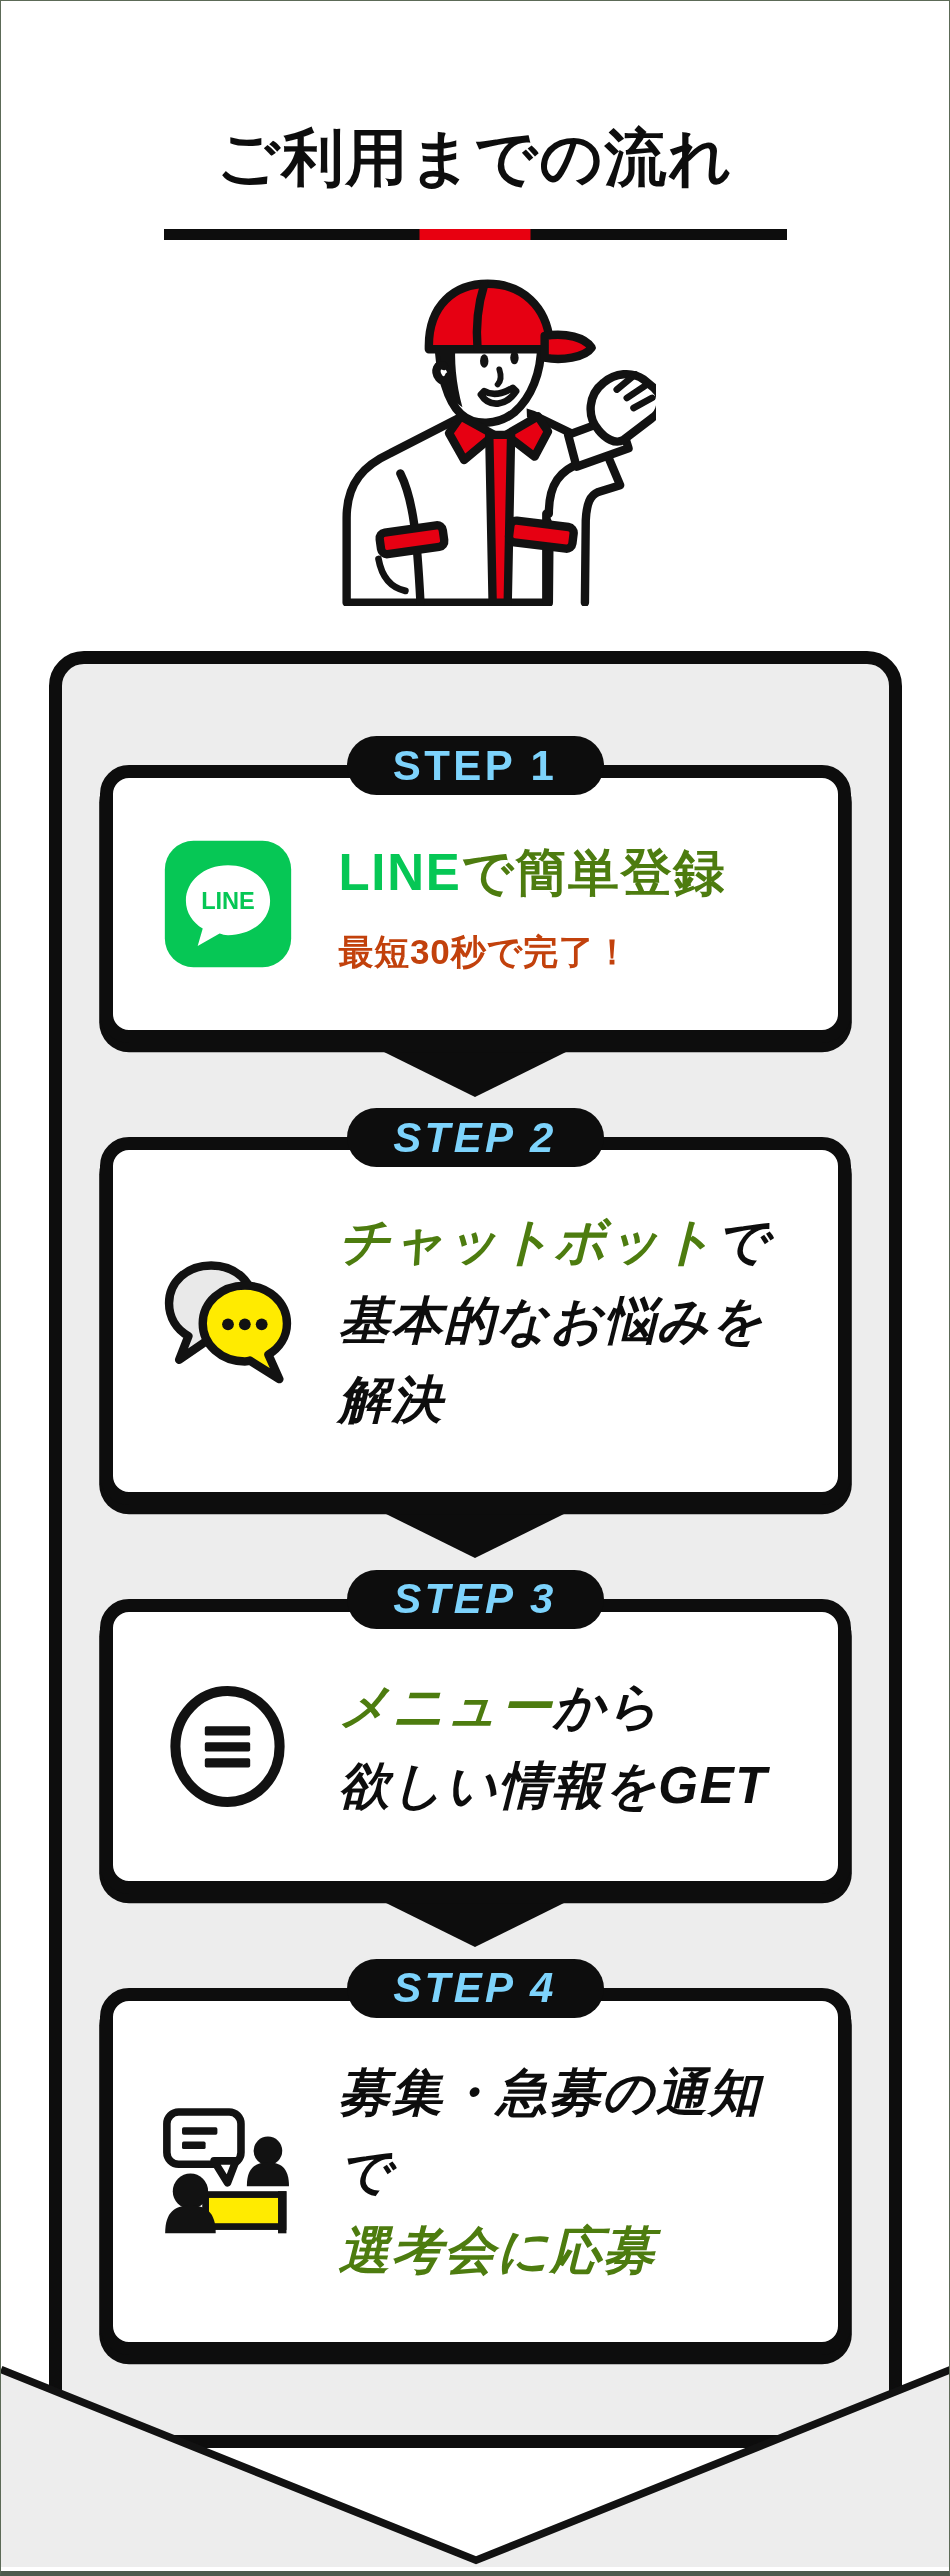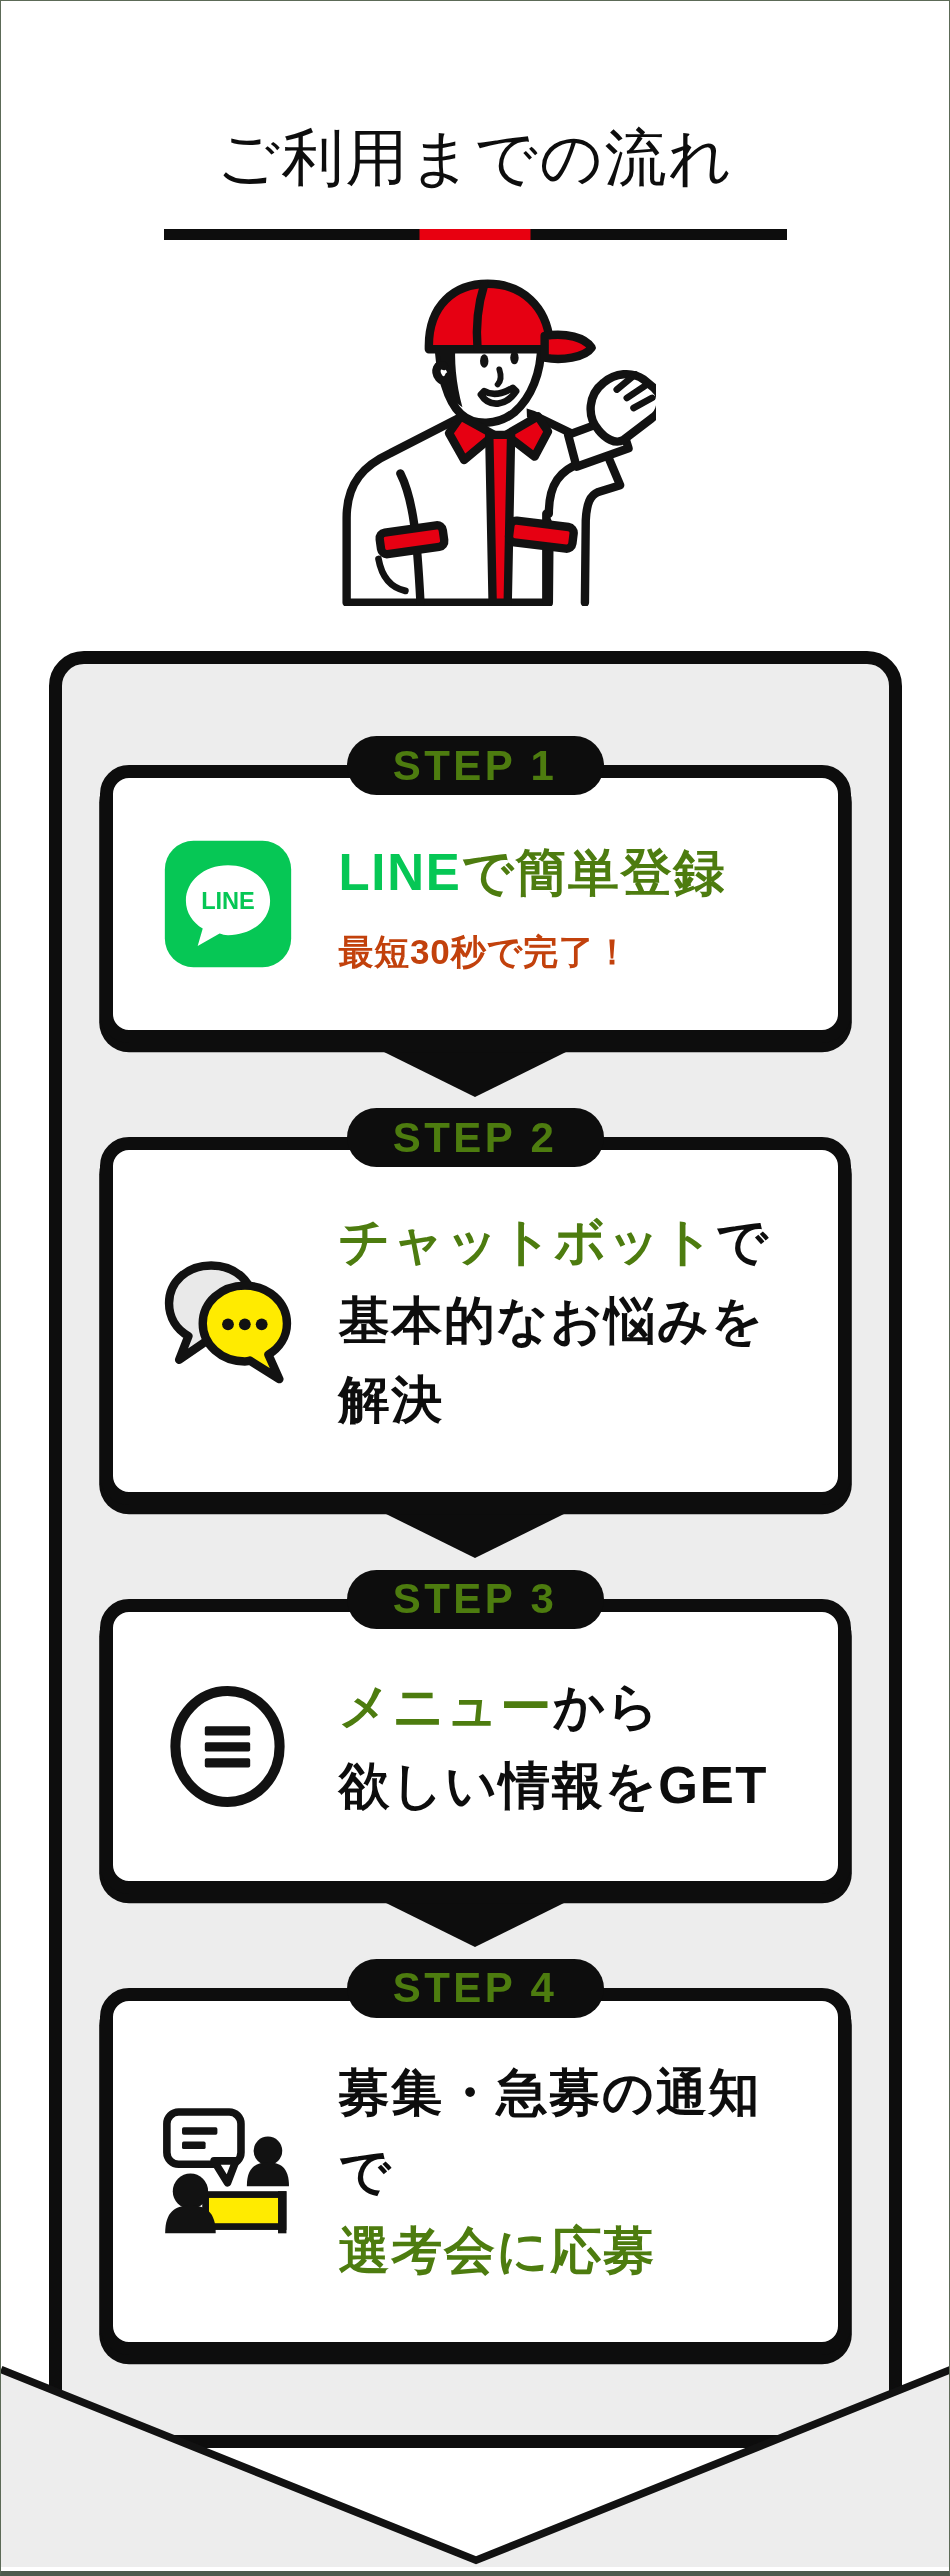--- a/index.html
+++ b/index.html
@@ -3,35 +3,35 @@
 <meta charset="utf-8">
 <style>
   * { margin:0; padding:0; box-sizing:border-box; }
   body { background:#fff; font-family:"Liberation Sans","DejaVu Sans",sans-serif; }
   .page{
     position:relative; width:950px; height:2576px; background:#fff;
     border:0.8px solid #5c6a57; border-bottom:5px solid #4d5a4d;
     overflow:hidden; margin:0 auto;
   }
   .title{
-    margin-top:123px; text-align:center; font-size:62px; font-weight:400;
+    margin-top:123px; text-align:center; font-size:62px; font-weight:700;
     color:#0d0d0d; letter-spacing:1.7px; line-height:1.1;
   }
   .divider{ position:relative; width:623px; height:11px; background:#0d0d0d; margin:37px auto 0; }
   .divider-red{ position:absolute; left:50%; top:0; transform:translateX(-50%); width:111px; height:11px; background:#e80010; }
   .illustration{ width:362px; height:344px; margin:22px auto 0; display:block; }
   .flow-container{
     width:853px; margin:45px auto 0; background:#ededed;
     border:13.5px solid #0d0d0d; border-radius:35px; padding:72px 0 80px;
   }
   .step{ position:relative; width:751px; margin:0 auto; }
-  .step + .step{ margin-top:11.8px; }
+  .step + .step{ margin-top:11.8px;font-style:italic; }
   .step-pill{
     position:relative; z-index:3; width:257px; height:59px; margin:0 auto -30px;
-    background:#0d0d0d; border-radius:30px; color:#4d7c0f; font-size:42px; font-weight:800;
+    background:#0d0d0d; border-radius:30px; color:#7dd3fc; font-size:42px; font-weight:800;
     letter-spacing:3.4px; display:flex; align-items:center; justify-content:center;
   }
   .step-card{
     position:relative; z-index:2; background:#fff; border:13.5px solid #0d0d0d; border-radius:29px;
     box-shadow:0 8.4px 0 0.8px #0d0d0d; padding:52px 44px; min-height:278px;
     display:flex; align-items:center; gap:40px;
   }
   .card-2 .step-card, .card-3 .step-card, .card-4 .step-card{ min-height:295px; }
   .icon-box{ flex:0 0 142px; display:flex; align-items:center; justify-content:center; }
   .step-text{ flex:1; }

